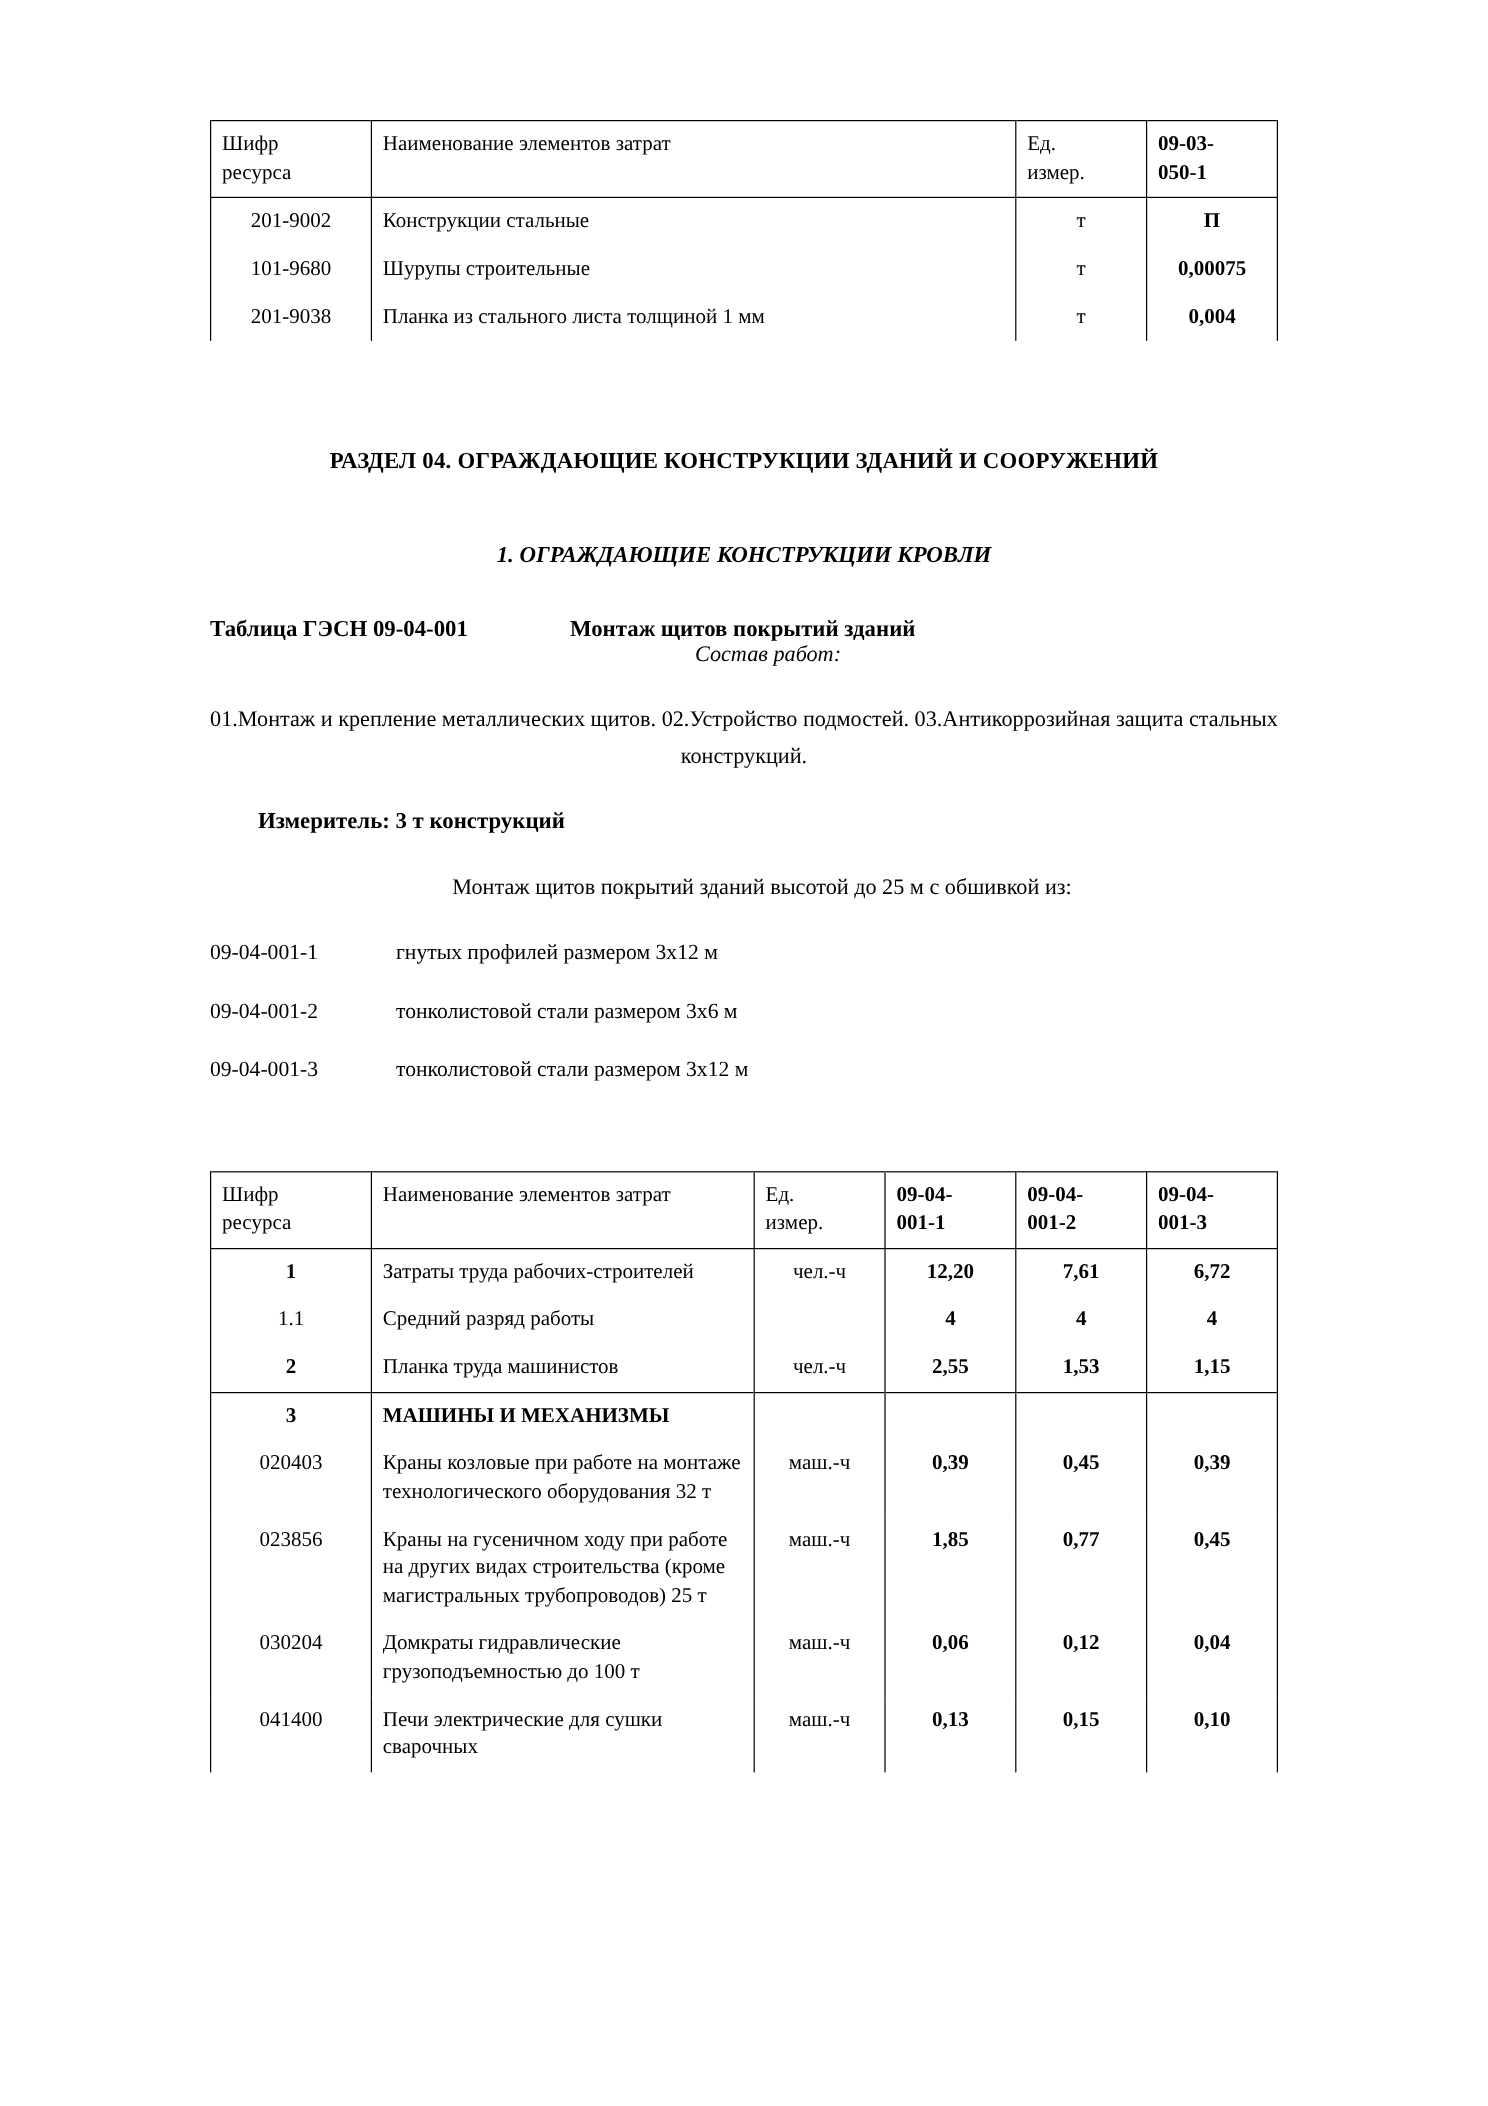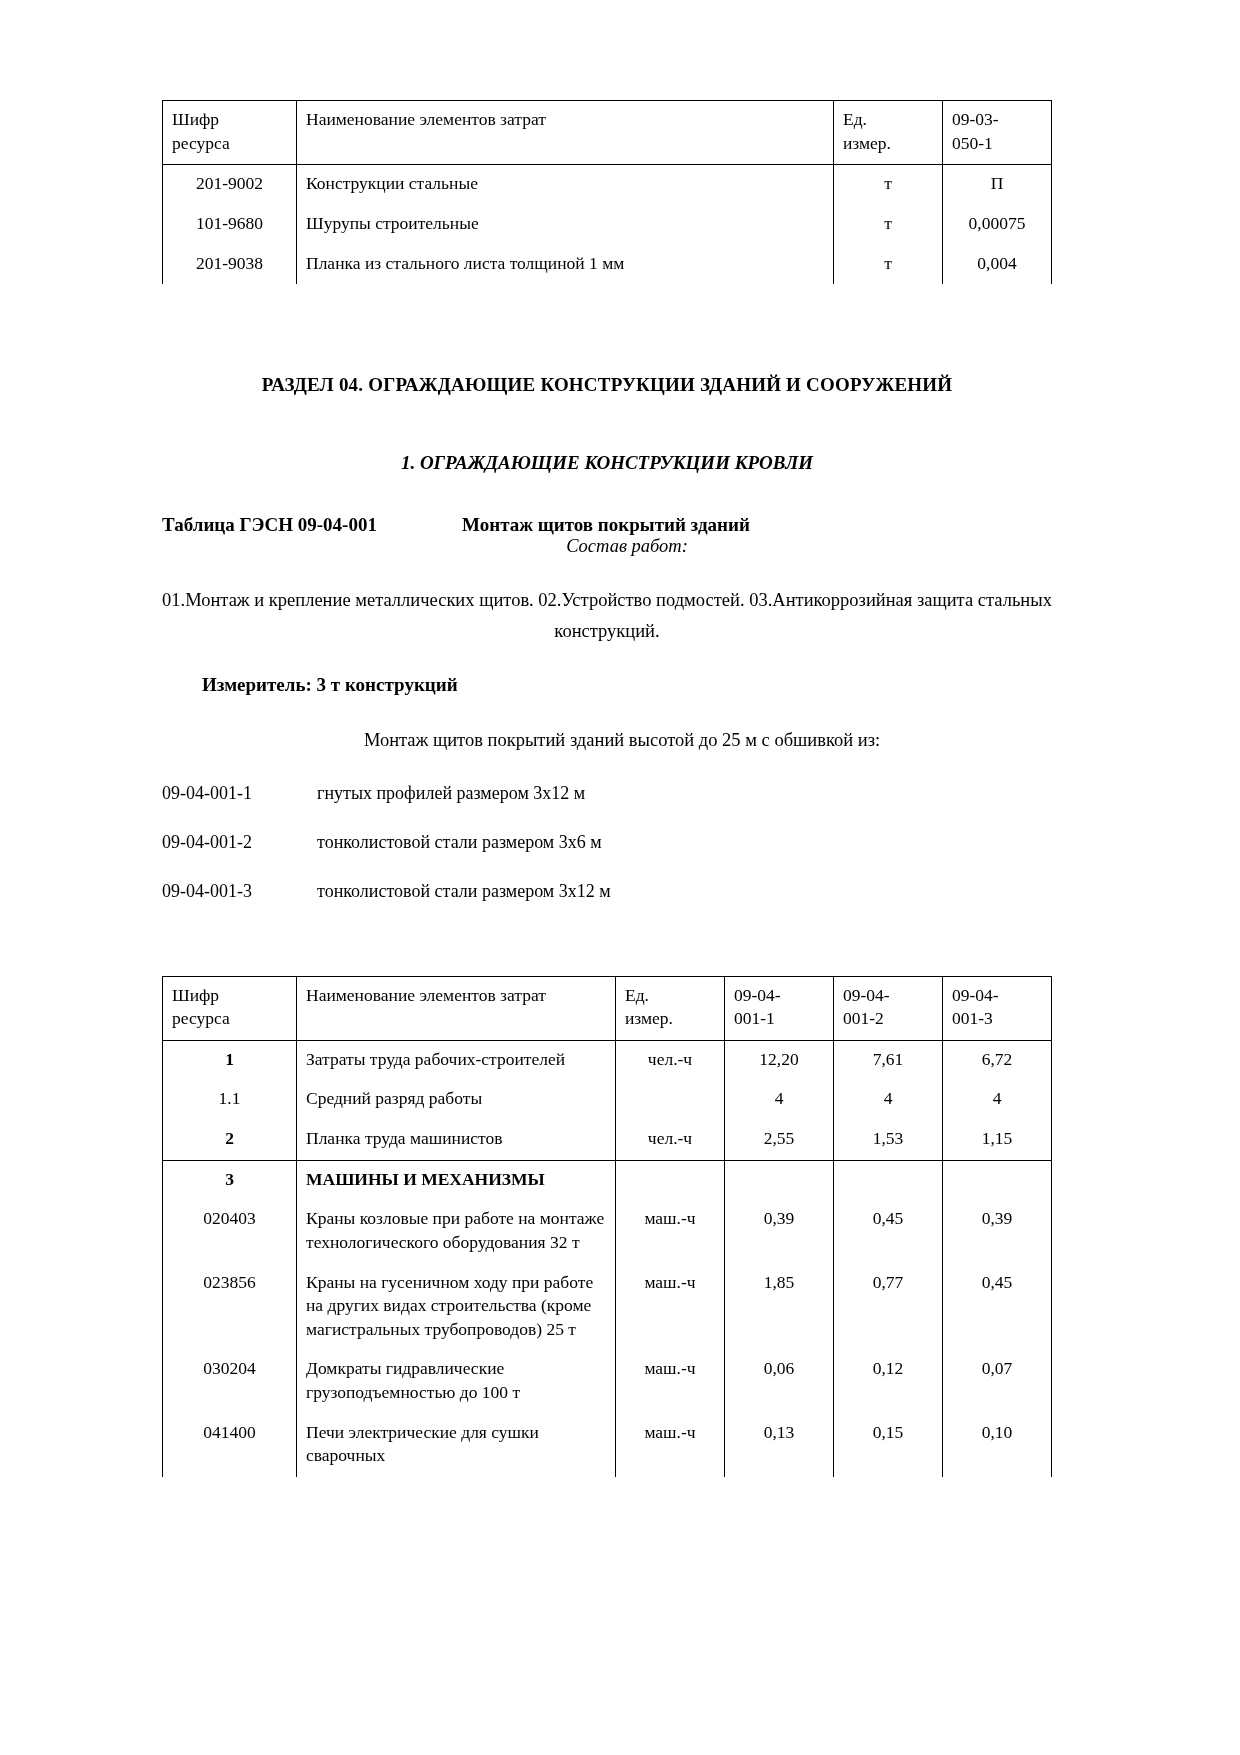--- a/index.html
+++ b/index.html
@@ -18,21 +18,21 @@
   }
   .page {
     position: relative;
     width: 1240px;
     height: 1755px;
     box-sizing: border-box;
     padding: 0;
   }
   .content {
     position: absolute;
-    left: 162px;
+    left: 175px;
     top: 0;
     width: 890px;
   }
 
   
   table.gesn {
     border-collapse: collapse;
     table-layout: fixed;
     width: 890px;
     font-size: 17.5px;
@@ -60,20 +60,21 @@
   table.gesn td.name {
     text-align: left;
   }
   table.gesn td.unit {
     text-align: center;
     width: 90px;
   }
   table.gesn td.val {
     text-align: center;
     width: 90px;
+    font-weight: bold;
   }
   .b { font-weight: bold; }
 
   
   .tbl-wrap {
     position: relative;
   }
 
   
   .section-title {
@@ -318,21 +319,21 @@
           <td class="val">0,77</td>
           <td class="val">0,45</td>
         </tr>
 
         <tr>
           <td class="code">030204</td>
           <td class="name">Домкраты гидравлические грузоподъемностью до 100 т</td>
           <td class="unit">маш.-ч</td>
           <td class="val">0,06</td>
           <td class="val">0,12</td>
-          <td class="val">0,07</td>
+          <td class="val">0,04</td>
         </tr>
 
 
         <tr>
           <td class="code">041400</td>
           <td class="name">Печи электрические для сушки сварочных</td>
           <td class="unit">маш.-ч</td>
           <td class="val">0,13</td>
           <td class="val">0,15</td>
           <td class="val">0,10</td>

